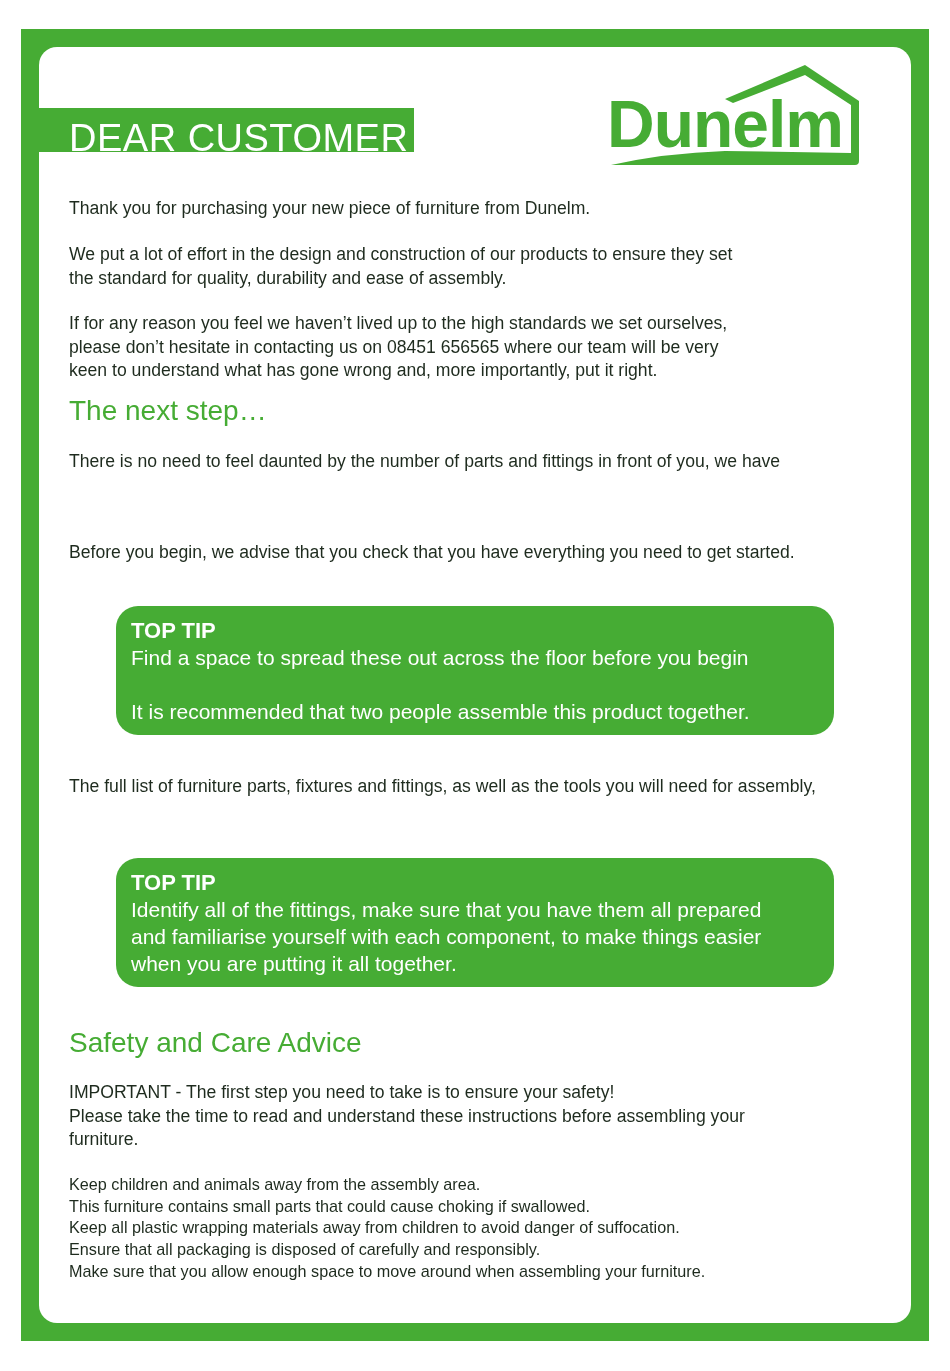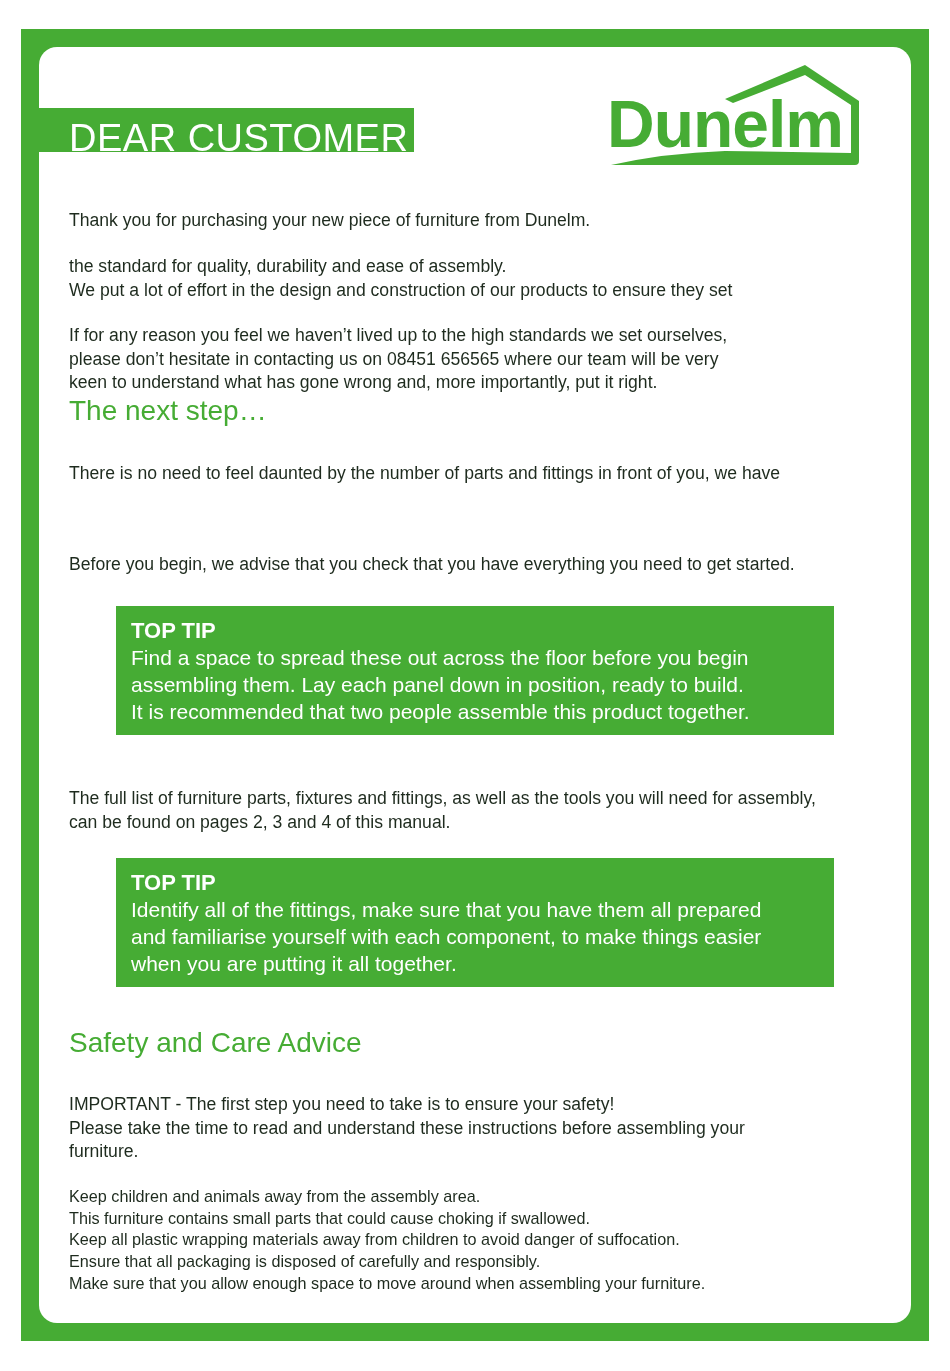--- a/index.html
+++ b/index.html
@@ -2,23 +2,23 @@
 <html><head>
 <meta charset="utf-8">
 <style>
   html, body { margin: 0; padding: 0; background: #ffffff; }
   body { width: 950px; height: 1371px; position: relative; overflow: hidden; font-family: "Liberation Sans", sans-serif; }
   .frame { position: absolute; left: 21px; top: 29px; width: 908px; height: 1312px; background: #46ac34; }
   .panel { position: absolute; left: 39px; top: 47px; width: 872px; height: 1276px; background: #ffffff; border-radius: 18px; }
   .banner { position: absolute; left: 39px; top: 108px; width: 375px; height: 44px; background: #46ac34; }
   .banner-text { position: absolute; left: 30px; top: 8px; color: #ffffff; font-size: 38px; letter-spacing: 0.5px; line-height: 44px; white-space: nowrap; }
   .logo { position: absolute; left: 605px; top: 61px; width: 262px; height: 110px; }
-  .text { position: absolute; left: 69px; color: #1e2b1e; font-size: 17.6px; line-height: 23.5px; white-space: nowrap; margin-top: 12px; }
+  .text { position: absolute; left: 69px; color: #1e2b1e; font-size: 17.6px; line-height: 23.5px; white-space: nowrap; }
   .heading { position: absolute; left: 69px; color: #46ac34; font-size: 28px; line-height: 34px; white-space: nowrap; text-align: center; }
-  .tip { position: absolute; left: 116px; width: 718px; background: #46ac34; color: #ffffff; }
+  .tip { position: absolute; left: 116px; width: 718px; background: #46ac34; color: #ffffff; border-radius: 22px; }
   .tip-title { position: absolute; left: 15px; top: 12px; font-size: 22px; font-weight: bold; line-height: 26px; white-space: nowrap; }
   .tip-line { position: absolute; left: 15px; font-size: 21px; line-height: 26px; white-space: nowrap; }
   .small { font-size: 16.2px; line-height: 21.7px; }
 </style>
 </head>
 <body>
 
 <div class="frame"></div>
 <div class="panel"></div>
 
@@ -30,47 +30,45 @@
   <svg width="262" height="110" viewBox="0 0 262 110">
     <path d="M120 38 L200 4 L254 40 L254 100 Q254 104 250 104 L6 104 Q60 92 120 90 L246 92 L246 44 L200 14 L128 42 Z" fill="#46ac34"></path>
     <text x="2" y="86" font-family="Liberation Sans, sans-serif" font-weight="bold" font-size="66" fill="#46ac34" letter-spacing="-1">Dunelm</text>
   </svg>
 </div>
 
 <div class="text" style="top:197px">
   <div>Thank you for purchasing your new piece of furniture from Dunelm.</div>
 </div>
 <div class="text" style="top:243px">
+  <div>We put a lot of effort in the design and construction of our products to ensure they set</div>
   <div>the standard for quality, durability and ease of assembly.</div>
-  <div>We put a lot of effort in the design and construction of our products to ensure they set</div>
 </div>
 <div class="text" style="top:312px">
   <div>If for any reason you feel we haven’t lived up to the high standards we set ourselves,</div>
   <div>please don’t hesitate in contacting us on 08451 656565 where our team will be very</div>
   <div>keen to understand what has gone wrong and, more importantly, put it right.</div>
 </div>
 
 <div class="heading" style="top:394px">The next step…</div>
 <div class="text" style="top:450px">
   <div>There is no need to feel daunted by the number of parts and fittings in front of you, we have</div>
 </div>
 <div class="text" style="top:541px">
   <div>Before you begin, we advise that you check that you have everything you need to get started.</div>
 </div>
 
 <div class="tip" style="top:606px; height:129px">
   <div class="tip-title">TOP TIP</div>
   <div class="tip-line" style="top:39px">Find a space to spread these out across the floor before you begin</div>
-  <div class="tip-line" style="top:66px">assembling them. Lay each panel down in position, ready to build.</div>
   <div class="tip-line" style="top:93px">It is recommended that two people assemble this product together.</div>
 </div>
 
 <div class="text" style="top:775px">
   <div>The full list of furniture parts, fixtures and fittings, as well as the tools you will need for assembly,</div>
-  <div>can be found on pages 2, 3 and 4 of this manual.</div>
 </div>
 
 <div class="tip" style="top:858px; height:129px">
   <div class="tip-title">TOP TIP</div>
   <div class="tip-line" style="top:39px">Identify all of the fittings, make sure that you have them all prepared</div>
   <div class="tip-line" style="top:66px">and familiarise yourself with each component, to make things easier</div>
   <div class="tip-line" style="top:93px">when you are putting it all together.</div>
 </div>
 
 <div class="heading" style="top:1026px">Safety and Care Advice</div>

